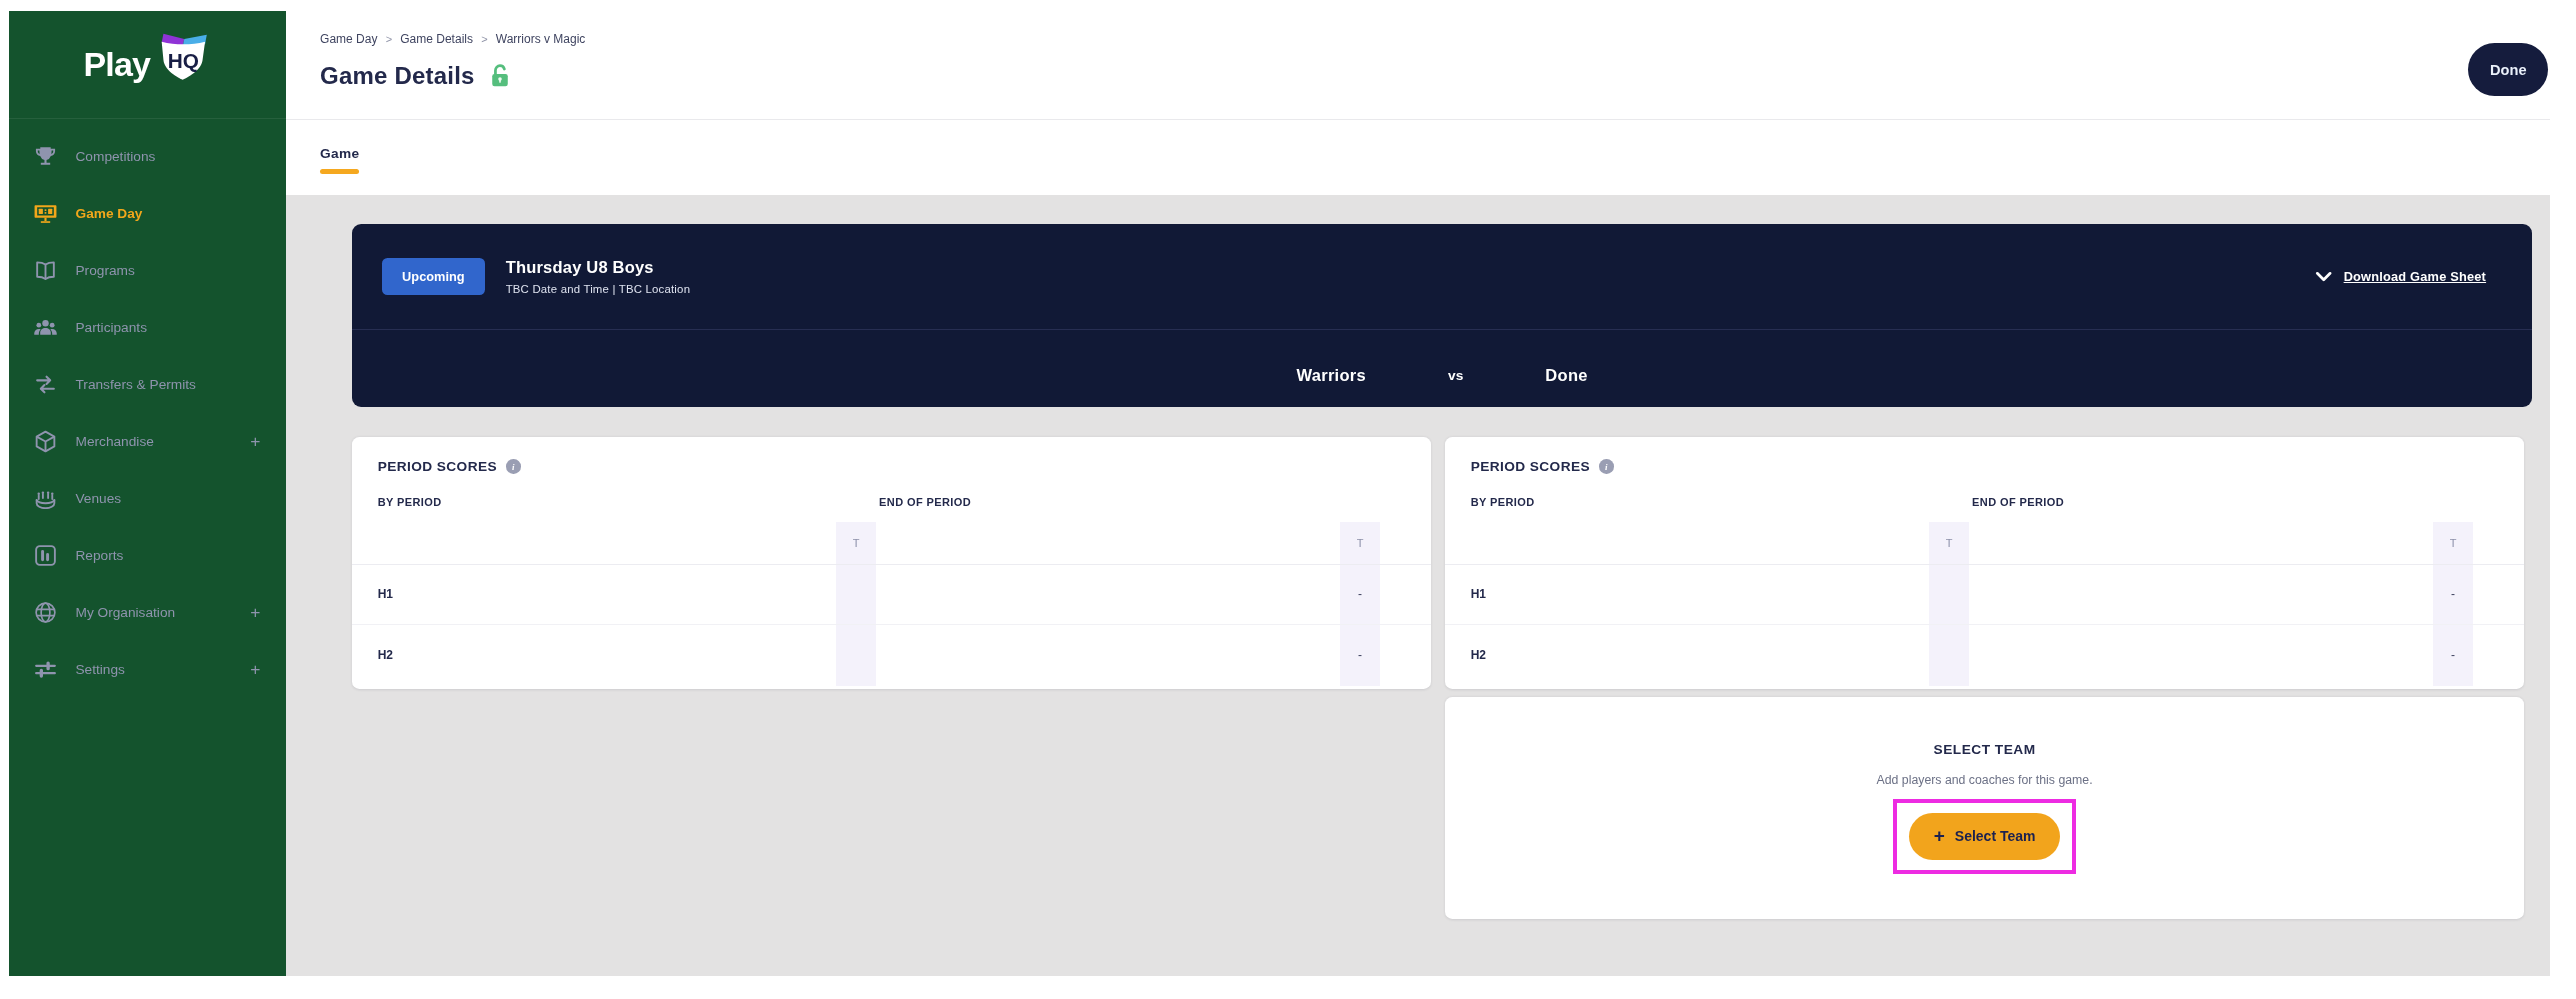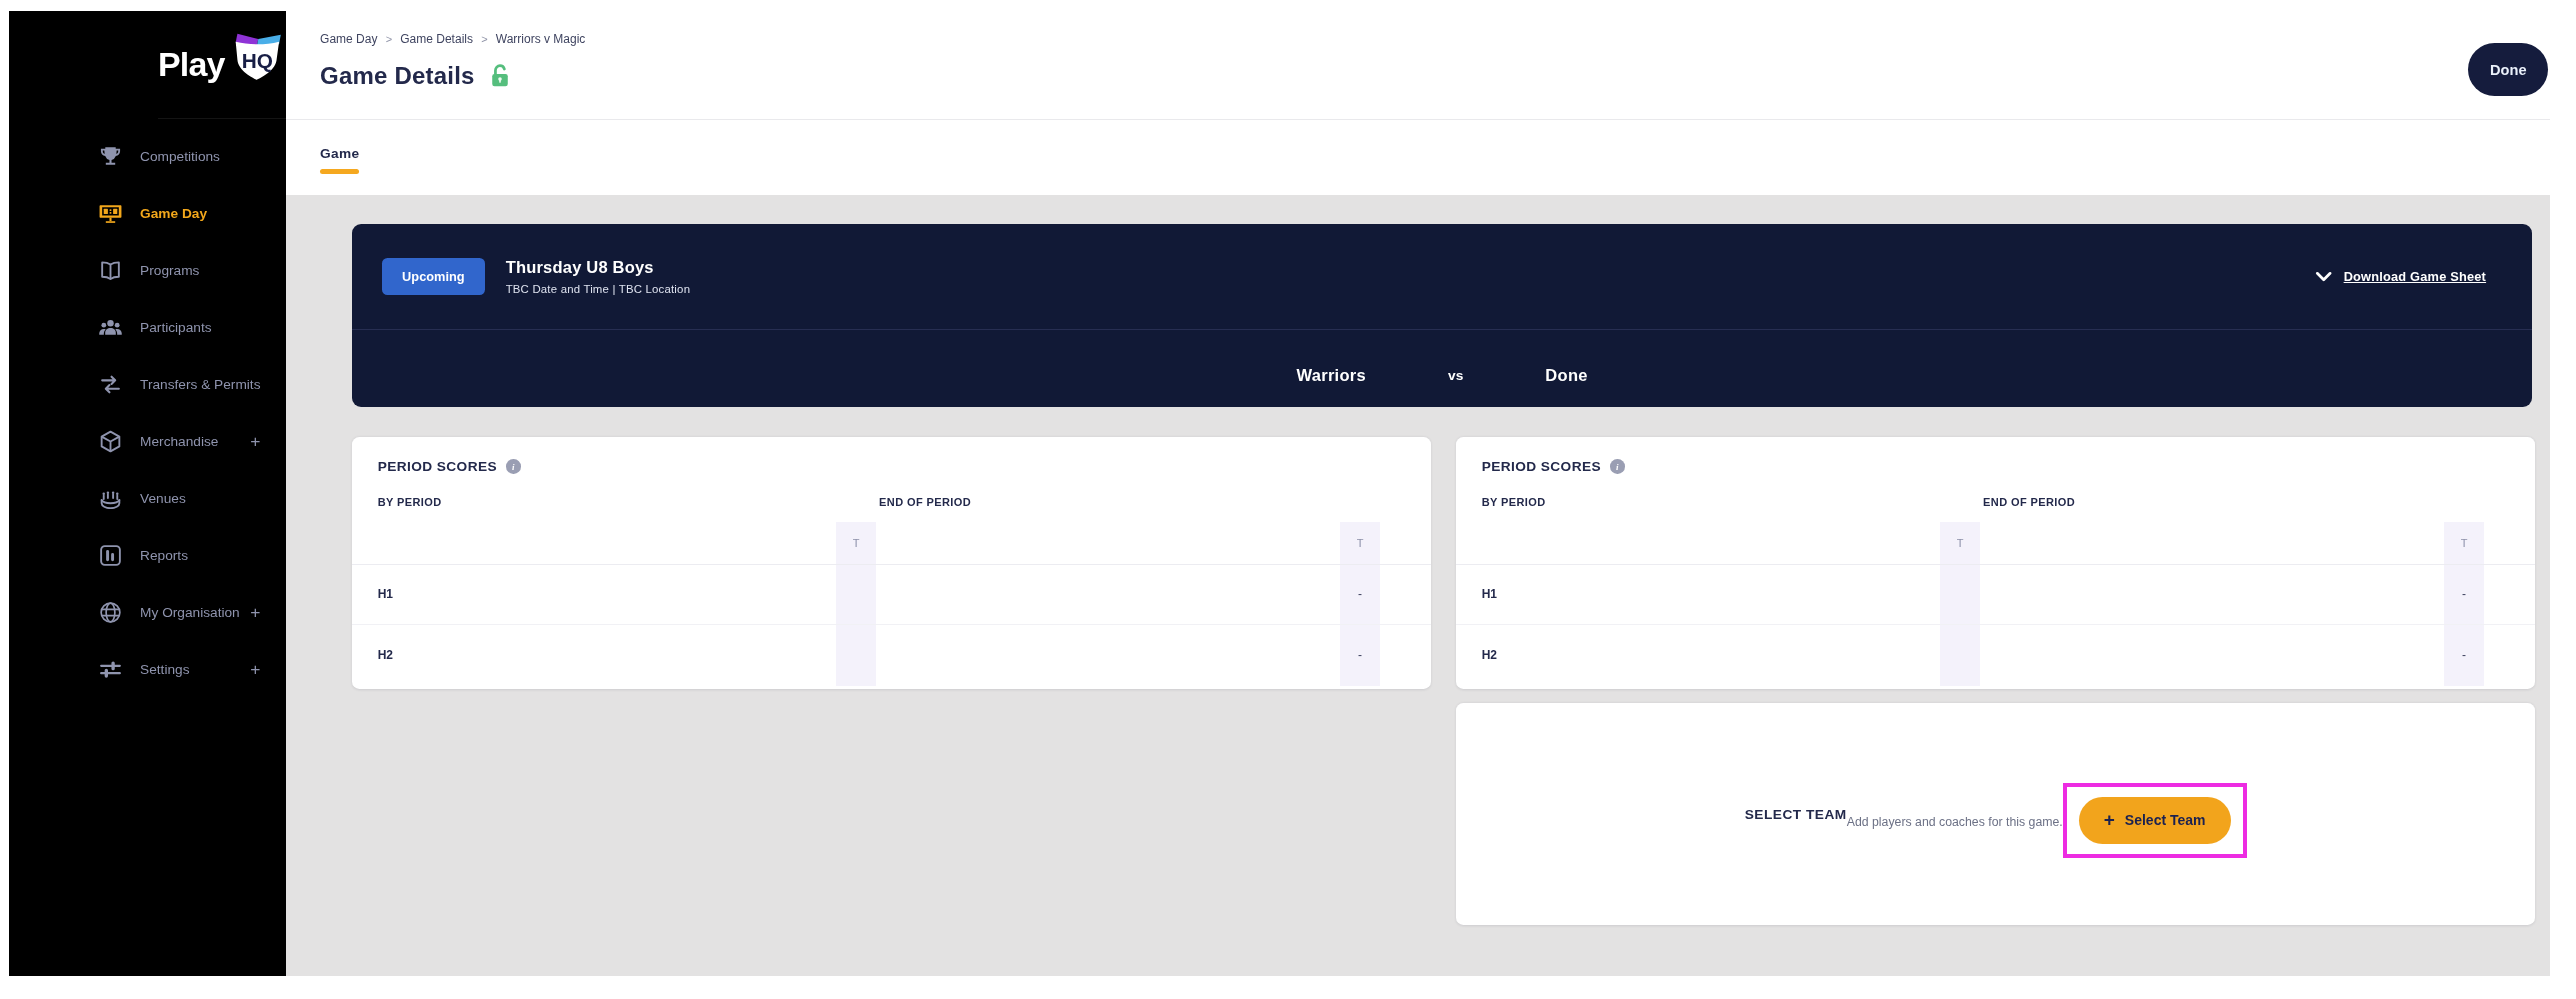--- a/index.html
+++ b/index.html
@@ -1,21 +1,21 @@
 <!DOCTYPE html>
 <html style="font-size:14.6px"><head>
 <meta charset="utf-8">
 <style>
   * { margin:0; padding:0; box-sizing:border-box; }
   html,body { width:2576px; height:999px; background:#ffffff; overflow:hidden;
               font-family:"Liberation Sans", sans-serif; }
   .app { position:absolute; left:9.1px; top:11px; width:2541px; height:965px; display:flex; }
 
   
-  .sidebar { width:277px; background:#000000; color:#8F94AE; flex:none; display:flex; flex-direction:column;align-items:flex-end; }
+  .sidebar { width:277px; background:#14532d; color:#8F94AE; flex:none; display:flex; flex-direction:column; }
   .logo-wrap { height:108px; display:flex; align-items:center; justify-content:center;
                border-bottom:0.9px solid rgba(255,255,255,.08); }
   .logo { display:flex; align-items:center; cursor:pointer; }
   .logo-play { color:#fff; font-size:34px; font-weight:bold; letter-spacing:-0.9px; }
   .logo-shield { margin-left:2.7px; transform:translateY(-5.5px); }
   .org { position:relative; padding:15.5px 24px 20px 24px; border-bottom:0.9px solid rgba(255,255,255,.08); cursor:pointer; }
   .org-label { font-size:11px; color:#8F94AE; }
   .org-name { font-size:13.7px; font-weight:bold; color:#FFFFFF; margin-top:6.4px; }
   .org-chevron { position:absolute; right:20px; top:40px; }
   .nav { padding-top:9.1px; }
@@ -51,21 +51,21 @@
   .banner-titles { margin-left:21px; }
   .banner-title { font-size:16.5px; font-weight:bold; letter-spacing:0.2px; }
   .banner-sub { font-size:11.4px; color:#DFE3F0; margin-top:5.5px; letter-spacing:0.2px; }
   .dl-wrap { margin-left:auto; display:flex; align-items:center; gap:11px; cursor:pointer; }
   .dl-link { font-size:12.8px; font-weight:bold; color:#fff; text-decoration:underline; letter-spacing:0.2px; }
   .banner-teams { height:90px; display:flex; align-items:center; justify-content:center; gap:82px; }
   .team-name { font-size:16.5px; font-weight:bold; letter-spacing:0.3px; }
   .vs { font-size:13.7px; font-weight:bold; }
 
   
-  .grid { display:flex; gap:25px; margin-top:30px; align-items:flex-start; }
+  .grid { display:flex; gap:14px; margin-top:30px; align-items:flex-start; }
   .col { width:1079px; flex:none; }
   .card { background:#fff; border-radius:7.3px; box-shadow:0 0.9px 2.7px rgba(16,20,47,.10); overflow:hidden; }
 
   .period-card { height:252px; position:relative; }
   .card-title-row { padding:22px 0 0 25.6px; display:flex; align-items:center; gap:9.1px; }
   .card-title { font-size:13.7px; font-weight:bold; color:#23294B; letter-spacing:0.4px; }
   .info-icon { width:14.6px; height:14.6px; border-radius:50%; background:#9A9EB3; color:#fff; font-size:9.1px;
                display:flex; align-items:center; justify-content:center; font-weight:bold; cursor:pointer;
                font-family:"Liberation Serif", serif; font-style:italic; }
   .col-labels { position:relative; margin-top:22px; height:13.7px; }
@@ -81,21 +81,21 @@
   .prow.pdata.first { border-bottom:0.9px solid #F1F1F5; }
   .tcell { position:absolute; width:40px; text-align:center; font-size:11px; color:#8C90A9;
            top:50%; transform:translateY(-50%); }
   .tcell.p1 { left:484px; } .tcell.p2 { left:988px; }
   .plabel { position:absolute; left:25.6px; top:50%; transform:translateY(-50%);
             font-size:12px; font-weight:bold; color:#23294B; }
   .pdash { position:absolute; width:40px; left:988px; top:50%; transform:translateY(-50%);
            text-align:center; font-size:12px; color:#3A3F5C; }
 
   
-  .select-card { height:222px; margin-top:14px; display:flex; flex-direction:row; align-items:center;
+  .select-card { height:222px; margin-top:8px; display:flex; flex-direction:column; align-items:center;
                  justify-content:center; }
   .st-title { font-size:13.7px; font-weight:bold; color:#23294B; letter-spacing:0.5px; }
   .st-desc { font-size:12.3px; color:#6C7186; margin-top:15.5px; }
   .st-highlight { margin-top:12px; border:4.6px solid #ED2BE2; background:#fff; padding:10px 12px; }
   .st-btn { display:flex; align-items:center; gap:10px; background:#F2A41C; border:none; cursor:pointer;
             border-radius:25.6px; padding:15.5px 25px; font-family:"Liberation Sans", sans-serif; }
   .st-plus { font-size:19px; font-weight:bold; color:#1B2150; line-height:12.8px; }
   .st-btn-label { font-size:14px; font-weight:bold; color:#1B2150; }
 
   svg { display:block; }

